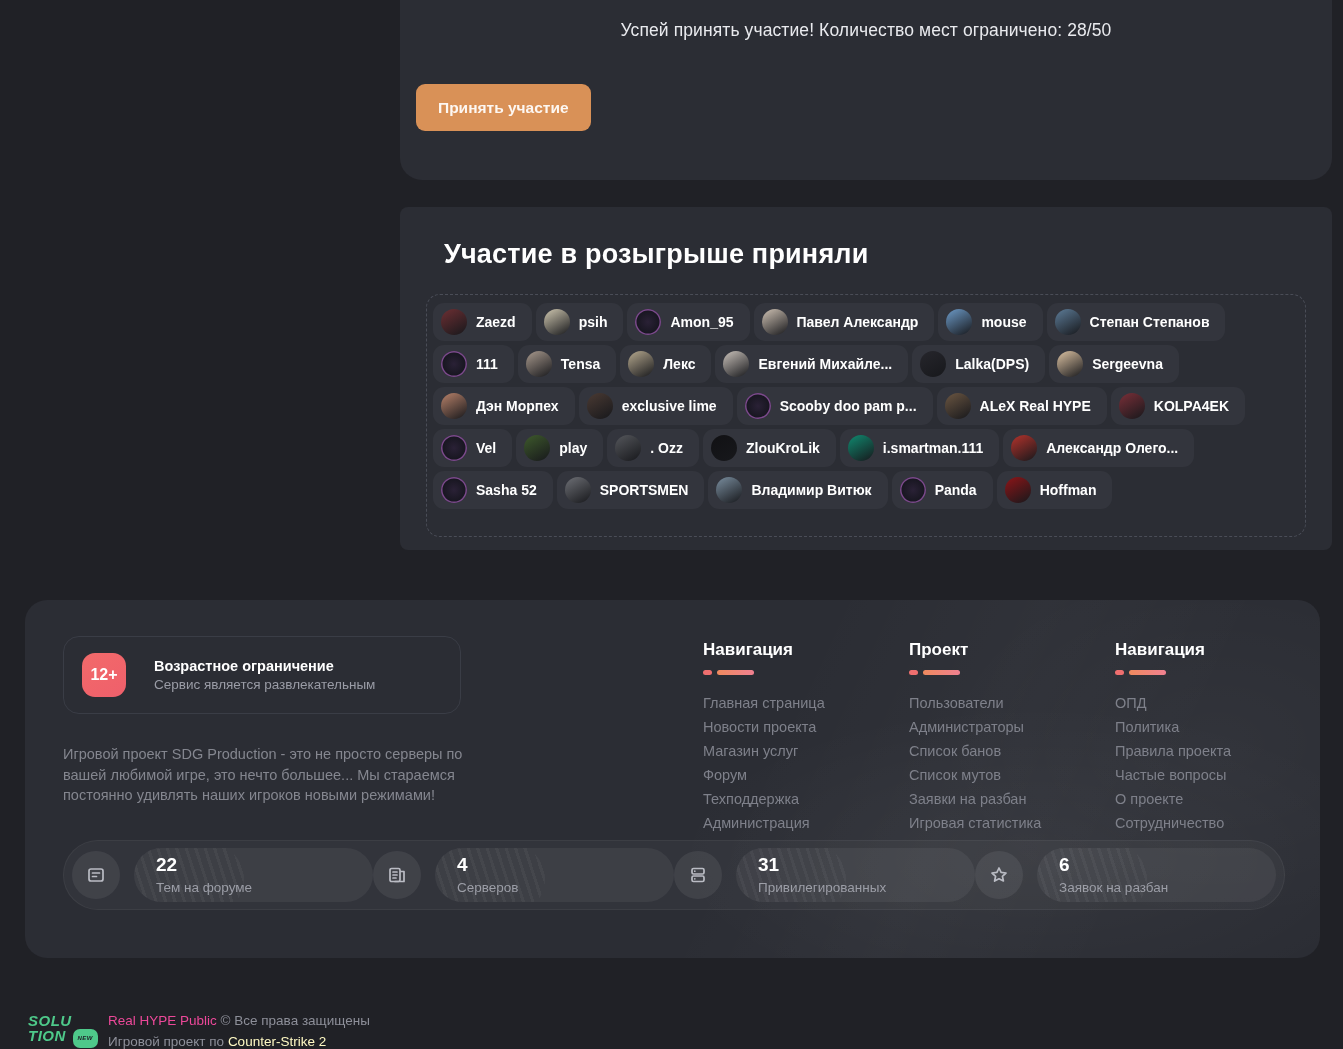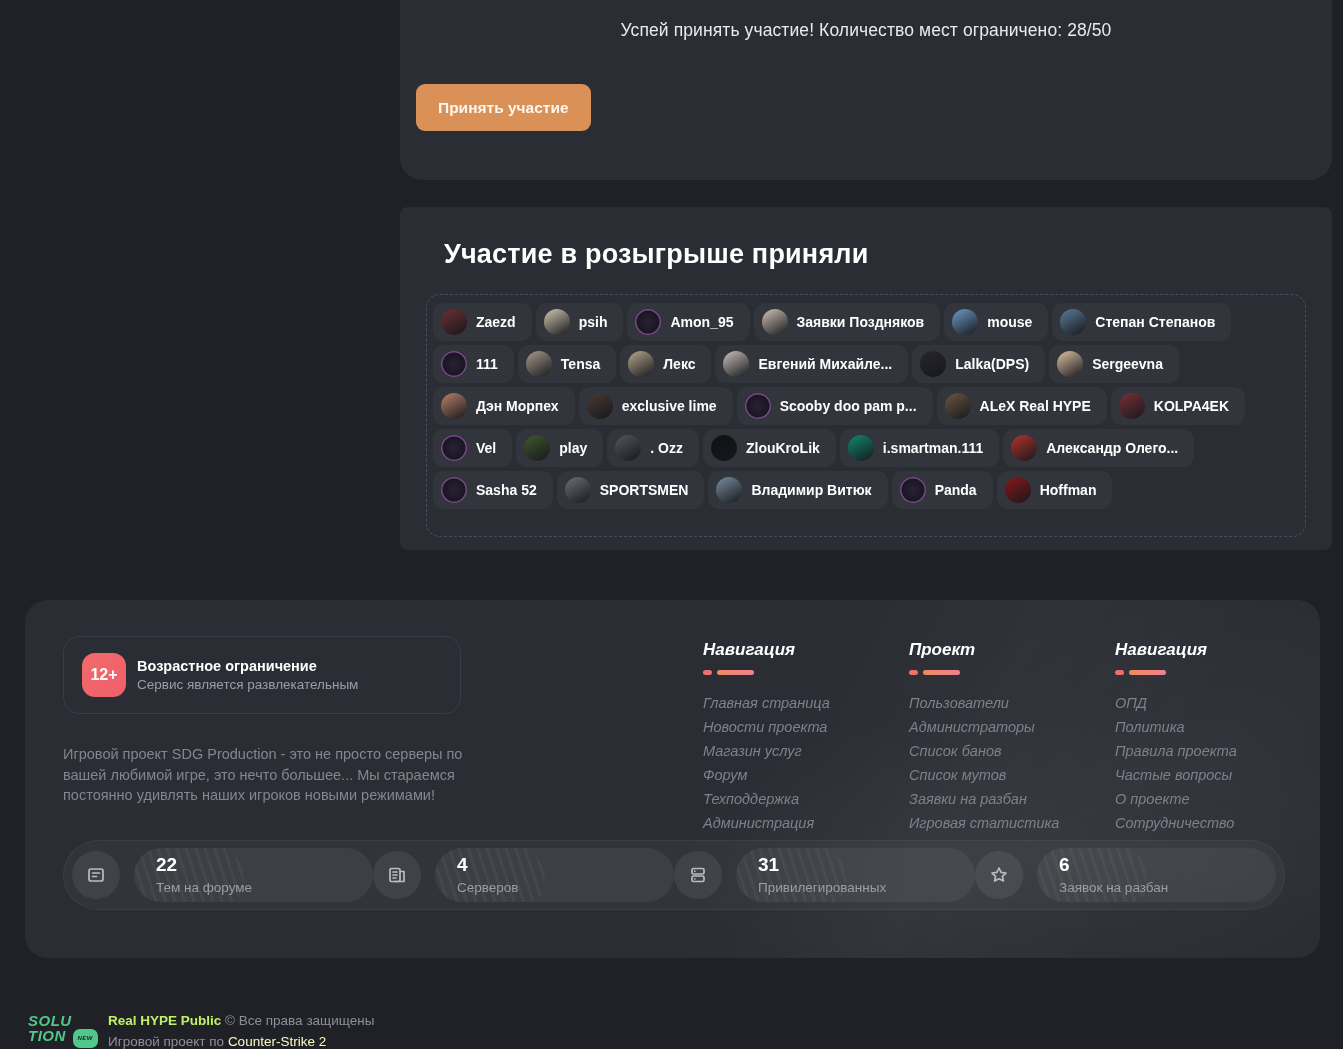--- a/index.html
+++ b/index.html
@@ -68,37 +68,37 @@
     background:
       radial-gradient(ellipse 520px 220px at 78% 72%, rgba(255,255,255,.045), transparent 70%),
       radial-gradient(ellipse 400px 260px at 92% 40%, rgba(255,255,255,.03), transparent 70%),
       linear-gradient(115deg, rgba(255,255,255,0) 55%, rgba(255,255,255,.022) 70%, rgba(255,255,255,0) 85%);
     pointer-events: none;
   }
   .footer-inner { position: relative; display: flex; padding: 36px 38px 0 38px; }
 
   .age-box {
     width: 398px; border: 1px solid #3a3d46; border-radius: 16px;
-    padding: 16px 18px; display: flex; align-items: center; gap: 11px;
+    padding: 16px 18px; display: flex; align-items: center; gap: 28px;
   }
   .age-badge {
     width: 44px; height: 44px; border-radius: 13px; flex: 0 0 44px;
     background: linear-gradient(145deg,#f26a6a,#ef5f6b);
     color: #fff; font-size: 16px; font-weight: 700;
     display: flex; align-items: center; justify-content: center;
   }
   .age-title { color: #ffffff; font-size: 14.5px; font-weight: 700; }
   .age-sub { color: #9a9ca6; font-size: 13.5px; margin-top: 3px; }
   .about-text {
     width: 400px; margin-top: 30px; color: #84868f;
     font-size: 14.5px; line-height: 20.5px;
   }
 
   .link-cols { display: flex; gap: 0; margin-left: 240px; margin-top: 4px; }
-  .link-col { width: 206px; font-style: italic; }
+  .link-col { width: 206px; }
   .link-col.wide { width: 210px; }
   .col-head { color: #fff; font-size: 17px; font-weight: 700; }
   .col-rule {
     margin: 10px 0 16px 0; display: flex; gap: 5px; align-items: center;
   }
   .col-rule i { display: block; height: 5px; border-radius: 3px; }
   .col-rule i:first-child { width: 9px; background: #ef6f6f; }
   .col-rule i:last-child { width: 37px; background: linear-gradient(90deg,#ef8a5e,#f08090); }
   .col-link {
     display: block; color: #7e808a; font-size: 14.5px;
@@ -146,21 +146,21 @@
     display: flex; flex-direction: column; justify-content: center;
     font-style: italic; font-weight: 700; color: #4ec98a; font-size: 15px;
     line-height: 15px; letter-spacing: .5px; position: relative;
   }
   .logo .badge {
     position: absolute; right: -8px; bottom: 1px;
     background: #4ec98a; color: #20212a; font-size: 6px; font-style: italic;
     font-weight: 700; border-radius: 7px; padding: 2px 5px;
   }
   .copy-l1 { color: #8d8f99; font-size: 13.5px; }
-  .copy-l1 b { color: #bef264; font-weight: 700; }
+  .copy-l1 b { color: #ec4899; font-weight: 400; }
   .copy-l2 { color: #8d8f99; font-size: 13.5px; margin-top: 6px; }
   .copy-l2 b { color: #fef9c3; font-weight: 400; }
   .vk-wrap { margin-left: auto; display: flex; align-items: center; gap: 14px; }
   .vk-text { text-align: right; }
   .vk-l1 { color: #8d8f99; font-size: 13.5px; }
   .vk-l2 {
     color: #d7d8dd; font-size: 13.5px; font-weight: 700; margin-top: 5px;
     border-bottom: 1px dashed #7b7d86; padding-bottom: 2px; cursor: pointer;
     display: inline-block;
   }
@@ -192,21 +192,21 @@
         <div class="chip">
           <span class="av" style="background: linear-gradient(150deg, rgb(207, 199, 176), rgba(0, 0, 0, 0.55));"></span>
           <span>psih</span>
         </div>
         <div class="chip">
           <span class="av ring" style="background: radial-gradient(circle, rgb(42, 33, 54) 0%, rgb(20, 20, 28) 75%);"></span>
           <span>Amon_95</span>
         </div>
         <div class="chip">
           <span class="av" style="background: linear-gradient(150deg, rgb(207, 194, 180), rgba(0, 0, 0, 0.55));"></span>
-          <span>Заявки Поздняков</span>
+          <span>Павел Александр</span>
         </div>
         <div class="chip">
           <span class="av" style="background: linear-gradient(150deg, rgb(109, 155, 200), rgba(0, 0, 0, 0.55));"></span>
           <span>mouse</span>
         </div>
         <div class="chip">
           <span class="av" style="background: linear-gradient(150deg, rgb(93, 124, 152), rgba(0, 0, 0, 0.55));"></span>
           <span>Степан Степанов</span>
         </div>
         <div class="chip">

